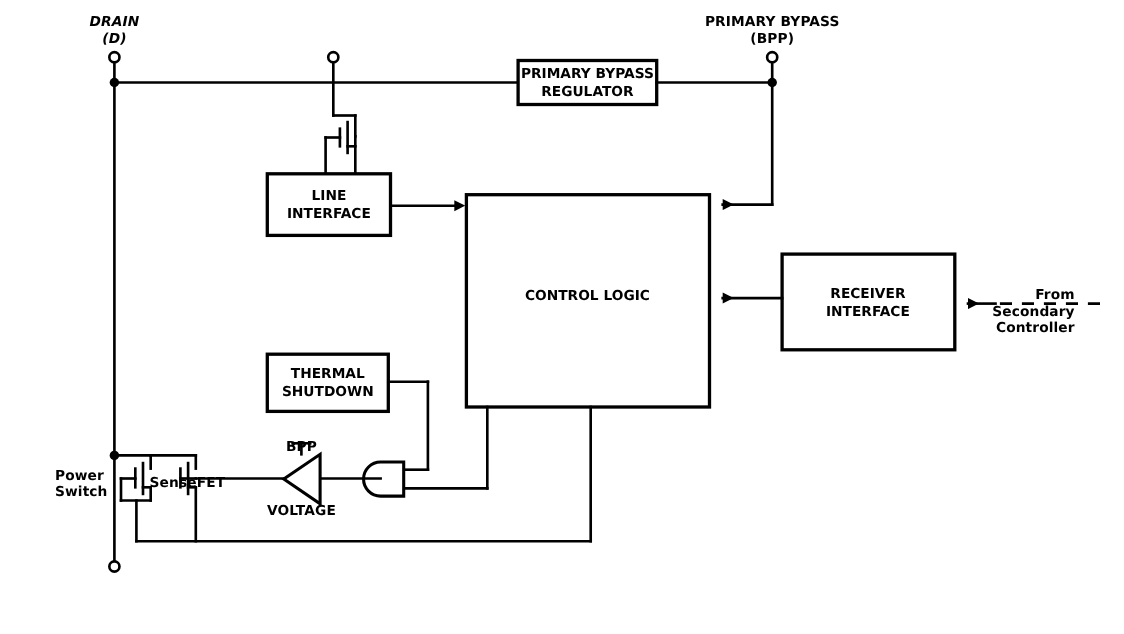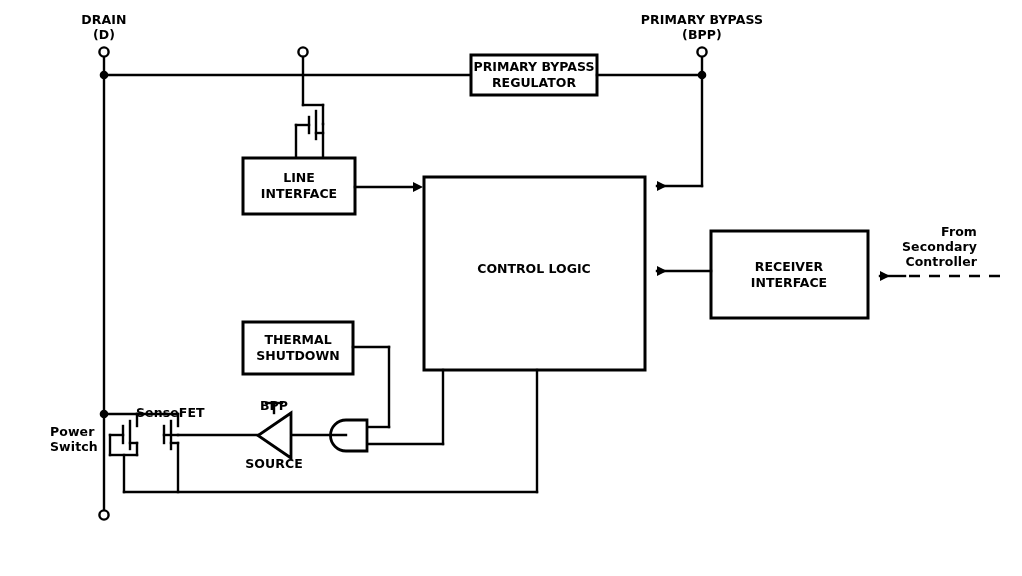--- a/index.html
+++ b/index.html
@@ -74,20 +74,21 @@
   .lbl-center {
     text-align: center;
     transform: translateX(-50%);
   }
   .lbl-left {
     text-align: left;
   }
   .lbl-right {
     text-align: right;
     transform: translateX(-100%);
+    margin-top: 36px;
   }
   .box-label {
     position: absolute;
     font-family: "DejaVu Sans", "Liberation Sans", sans-serif;
     font-weight: bold;
     font-size: 12.5px;
     line-height: 16px;
     color: #000000;
     text-align: center;
     white-space: pre-line;
@@ -246,21 +247,21 @@
     </g>
 
     <g>
       <line class="wire" x1="124" y1="492" x2="537" y2="492"></line>
       <line class="wire" x1="124" y1="492" x2="124" y2="455"></line>
       <line class="wire" x1="537" y1="492" x2="537" y2="370"></line>
     </g>
 
   </svg>
 
-  <div class="lbl lbl-center" style="left:104px; top:12px; width:140px;">DRAIN
+  <div class="lbl lbl-center" style="left:104px; top:12px; width:140px;font-style:italic;">DRAIN
 (D)</div>
 
 
   <div class="lbl lbl-center" style="left:702px; top:12px; width:220px;">PRIMARY BYPASS
 (BPP)</div>
 
 
   <div class="box-label" style="left:534px; top:75px; width:140px;">PRIMARY BYPASS
 REGULATOR</div>
 
@@ -275,19 +276,19 @@
   <div class="box-label" style="left:298px; top:348px; width:120px;">THERMAL
 SHUTDOWN</div>
 
   <div class="lbl lbl-right" style="left:977px; top:224px; width:130px;">From
 Secondary
 Controller</div>
 
   <div class="lbl lbl-left" style="left:50px; top:424px; width:80px;">Power
 Switch</div>
 
-  <div class="lbl lbl-left" style="left:136px; top:405px; width:90px;">SenseFET</div>
+  <div class="lbl lbl-left" style="left:136px; top:431px; width:90px;">SenseFET</div>
 
   <div class="lbl lbl-center" style="left:274px; top:398px; width:60px;">BPP</div>
 
-  <div class="lbl lbl-center" style="left:274px; top:456px; width:90px;">SOURCE</div>
+  <div class="lbl lbl-center" style="left:274px; top:456px; width:90px;">VOLTAGE</div>
 
 </div>
 
 </body></html>

